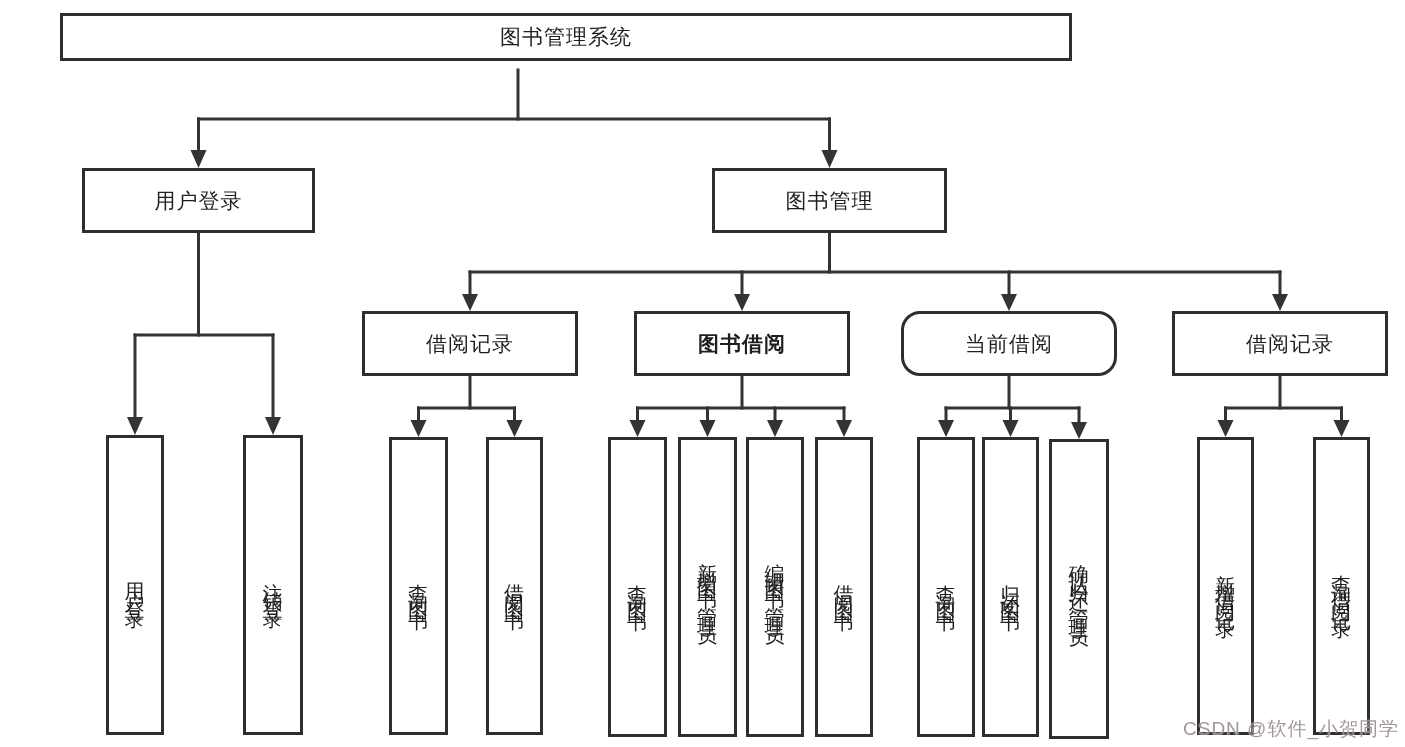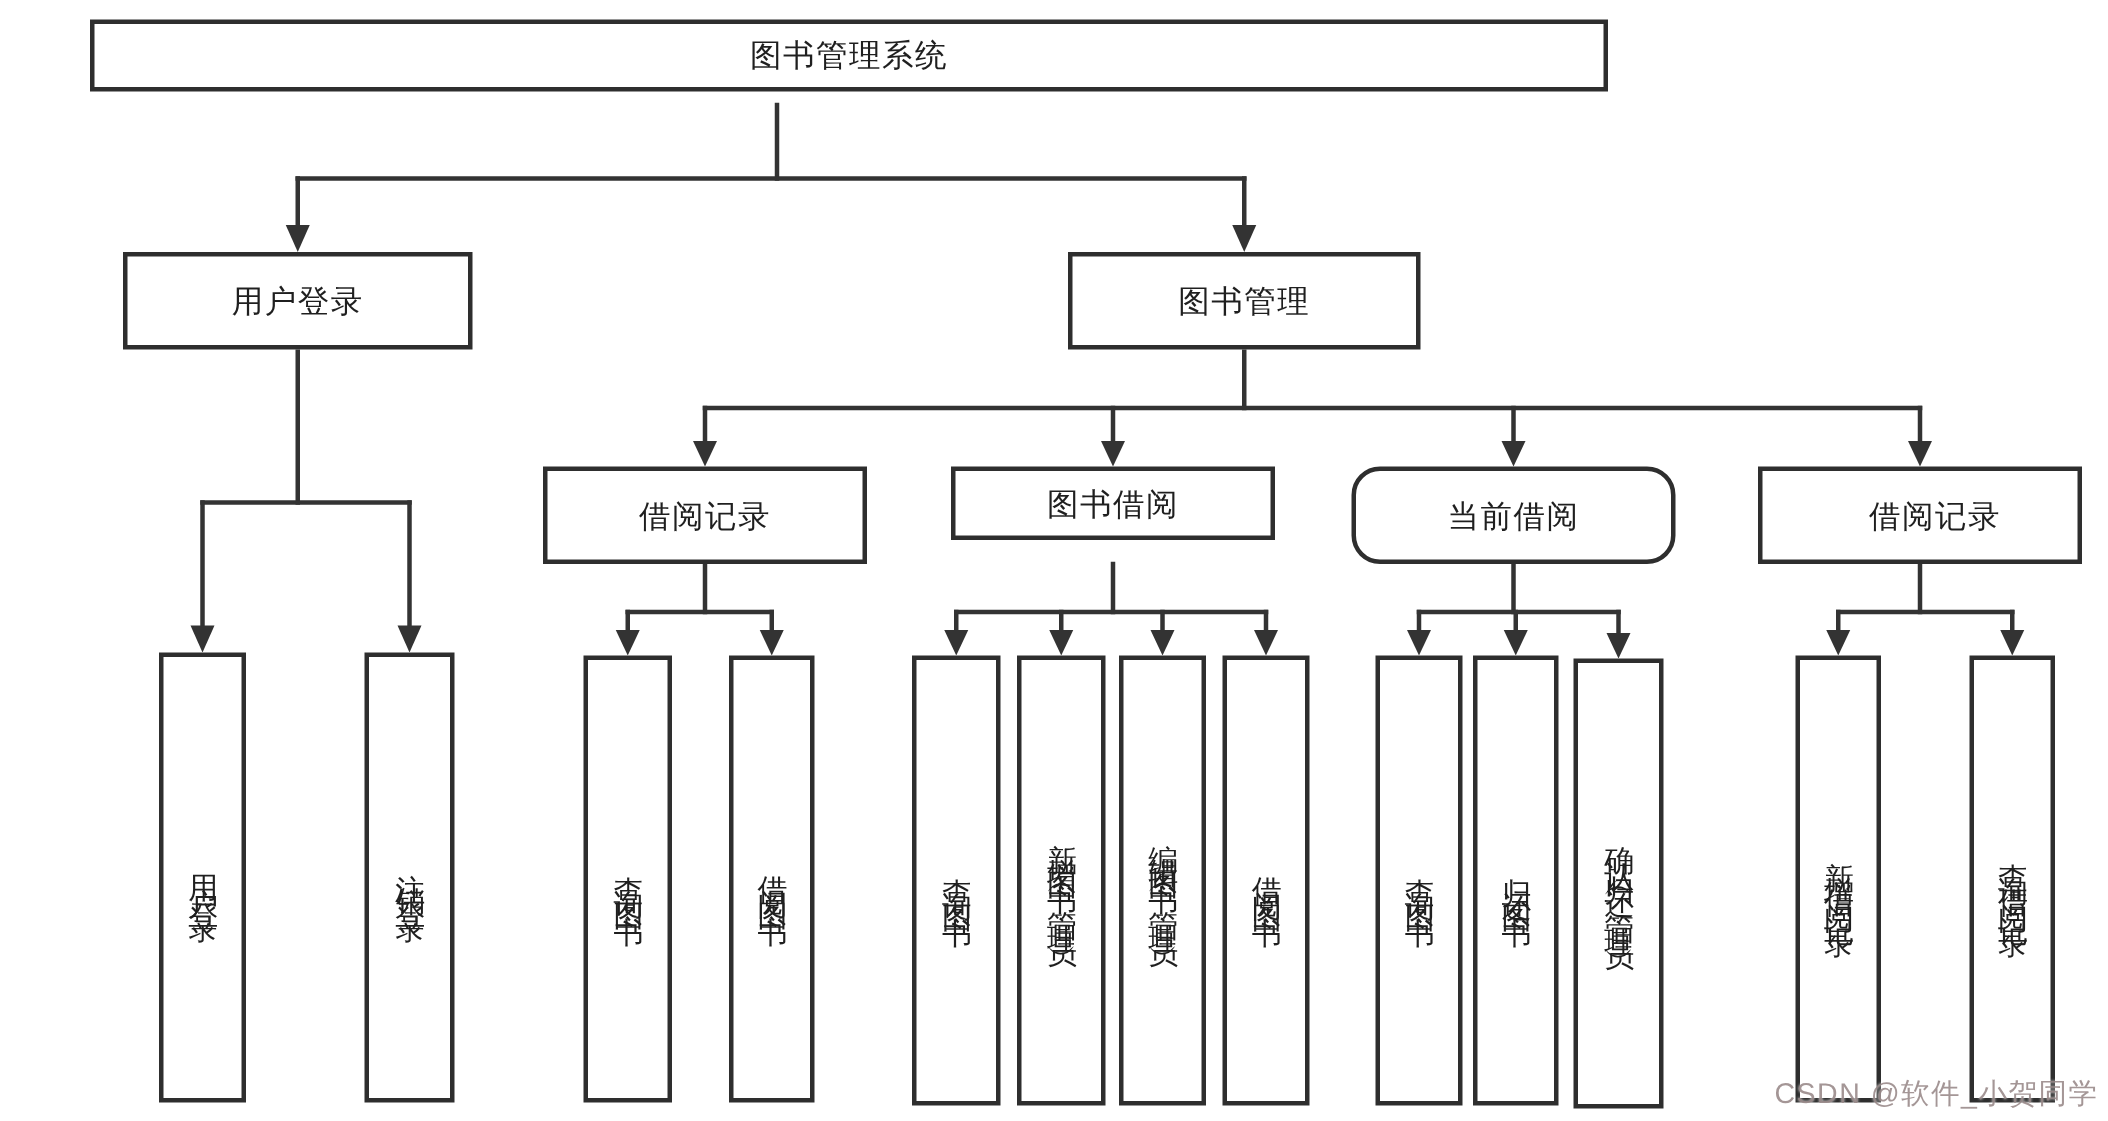--- a/index.html
+++ b/index.html
@@ -45,21 +45,21 @@
     line-height: 1;
     color: #1f1f1f;
   }
   
   #n-root      { left: 12px;   top: 13px;  width: 1012px; height: 48px; margin-left: 48px; }
   
   #n-login     { left: 82px;   top: 168px; width: 233px;  height: 65px; }
   #n-mgmt      { left: 712px;  top: 168px; width: 235px;  height: 65px; }
   
   #n-recommend { left: 362px;  top: 311px; width: 216px;  height: 65px; }
-  #n-borrow    { left: 634px;  top: 311px; width: 216px;  height: 49px; }
+  #n-borrow    { left: 634px;  top: 311px; width: 216px;  height: 65px; font-weight: bold; }
   #n-current   { left: 901px;  top: 311px; width: 216px;  height: 65px; border-radius: 19px; }
   #n-records   { left: 1172px; top: 311px; width: 216px;  height: 65px; padding-left: 20px; }
   
   #lf-a1 { left: 106px;  top: 435px; width: 58px; height: 300px; }
   #lf-a2 { left: 243px;  top: 435px; width: 60px; height: 300px; }
   #lf-b1 { left: 389px;  top: 437px; width: 59px; height: 298px; }
   #lf-b2 { left: 486px;  top: 437px; width: 57px; height: 298px; }
   #lf-c1 { left: 608px;  top: 437px; width: 59px; height: 300px; }
   #lf-c2 { left: 678px;  top: 437px; width: 59px; height: 300px; }
   #lf-c3 { left: 746px;  top: 437px; width: 58px; height: 300px; }

